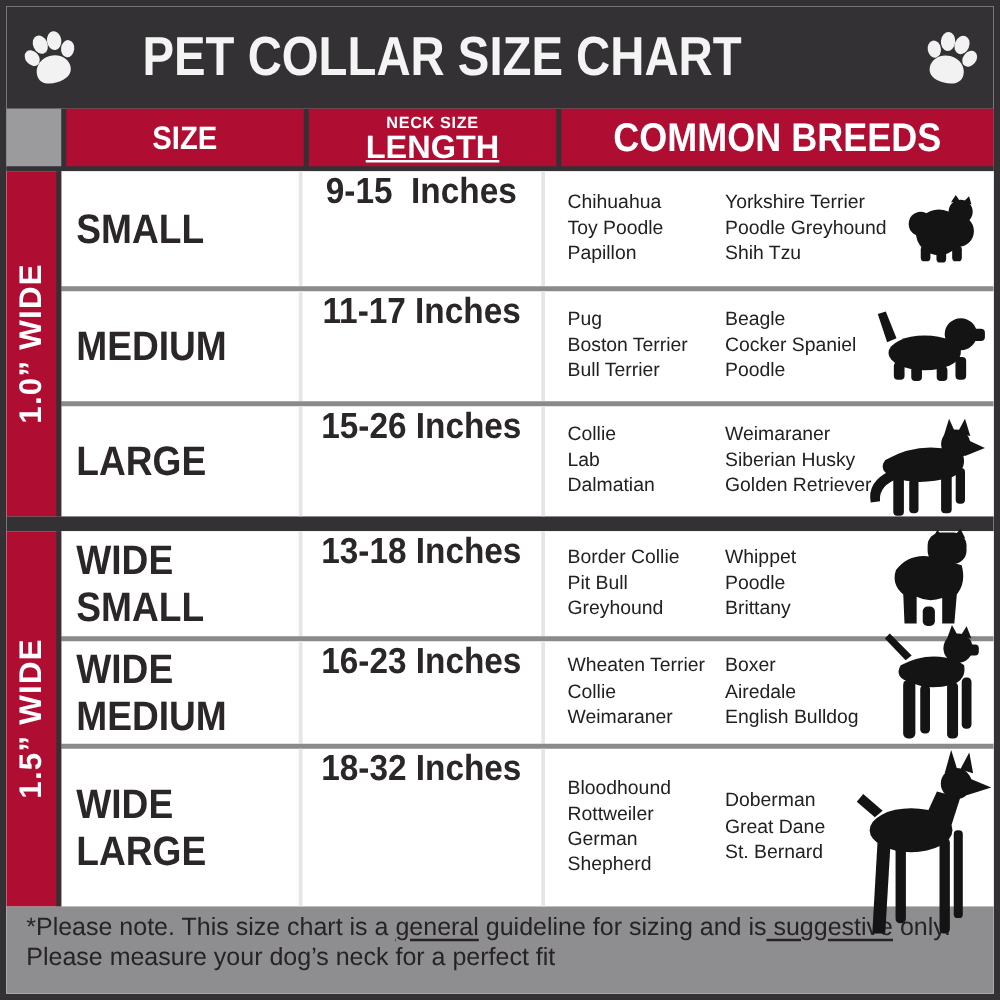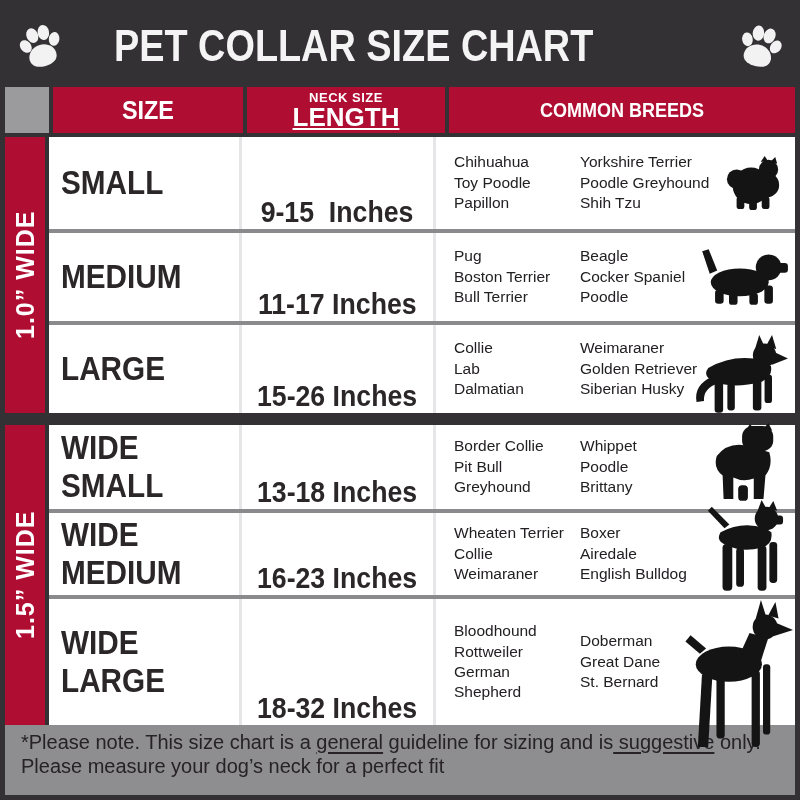--- a/index.html
+++ b/index.html
@@ -21,37 +21,37 @@
   
   .headrow{height:50px;background:var(--charcoal);display:flex;flex:none;border-bottom:4px solid var(--charcoal);}
   .corner{width:44px;background:var(--corner-gray);flex:none;}
   .hcell{background:var(--red);color:#fff;display:flex;flex-direction:column;align-items:center;justify-content:center;
          font-weight:bold;margin-left:4px;}
   .h-size{width:190px;font-size:26px;flex:none;}
   .h-size span,.h-breeds span{display:inline-block;transform:scaleX(.9);}
   .h-len{width:198px;flex:none;line-height:1;}
   .h-len .sub{font-size:13px;letter-spacing:.5px;}
   .h-len .main{font-size:26px;text-decoration:underline;}
-  .h-breeds{flex:1;font-size:20px;}
+  .h-breeds{flex:1;font-size:32px;}
   
   .main{flex:none;position:relative;z-index:2;}
   .section{display:flex;}
   .sidebar{width:44px;background:var(--red);border-right:4px solid var(--charcoal);flex:none;position:relative;}
   .sidebar span{position:absolute;inset:0;display:flex;align-items:center;justify-content:center;
                 writing-mode:vertical-rl;transform:rotate(180deg);color:#fff;font-weight:bold;
                 font-size:25px;letter-spacing:1px;white-space:nowrap;}
   .rows{flex:1;display:flex;flex-direction:column;}
   .row{display:flex;background:var(--paper);}
   .row + .row{border-top:4px solid var(--row-divider);}
   .section-divider{height:12px;background:var(--charcoal);}
   .c-size{width:193px;border-right:3px solid var(--col-line);display:flex;flex-direction:column;
           justify-content:center;padding-left:12px;flex:none;}
   .c-size div{font-size:33px;font-weight:bold;color:var(--text-dark);line-height:1.14;
               transform:scaleX(.9);transform-origin:left center;white-space:nowrap;}
-  .c-len{width:194px;border-right:3px solid var(--col-line);display:flex;align-items:flex-end;
+  .c-len{width:194px;border-right:3px solid var(--col-line);display:flex;align-items:flex-start;
          justify-content:center;flex:none;}
   .c-len span{font-size:29px;font-weight:bold;color:var(--text-dark);transform:scaleX(.92);white-space:pre;}
   .c-breeds{flex:1;position:relative;display:flex;align-items:center;padding-left:18px;border-radius:21px;}
   .blist{list-style:none;font-size:15.5px;color:#232023;line-height:1.32;}
   .blist.a{width:126px;flex:none;}
   .blist.b{width:150px;flex:none;}
   .dog{position:absolute;z-index:4;line-height:0;}
   .dog svg{width:100%;height:auto;display:block;}
   .dog-small{width:58px;right:12px;top:50%;transform:translateY(-50%);}
   .dog-medium{width:90px;right:6px;top:50%;transform:translateY(-50%);}
@@ -193,22 +193,22 @@
               <span>15-26 Inches</span>
             </div>
             <div class="c-breeds">
               <ul class="blist a">
                 <li>Collie</li>
                 <li>Lab</li>
                 <li>Dalmatian</li>
               </ul>
               <ul class="blist b">
                 <li>Weimaraner</li>
+                <li>Siberian Husky</li>
                 <li>Golden Retriever</li>
-                <li>Siberian Husky</li>
               </ul>
               <span class="dog dog-shepherd">
                 <svg viewBox="0 0 96 84">
                   <g fill="#141414">
                     <path d="M64 14 L68 1 L73 12 Z"></path>
                     <path d="M74 12 L80 1 L84 14 Z"></path>
                     <circle cx="73" cy="20" r="11"></circle>
                     <path d="M80 16 L95 23 L80 29 Z"></path>
                     <path d="M20 32 Q45 18 72 25 L79 30 Q81 40 70 45 Q44 52 26 45 Q14 40 20 32 Z"></path>
                     <path d="M24 40 Q6 48 9 64 L16 63 Q15 51 30 46 Z"></path>

